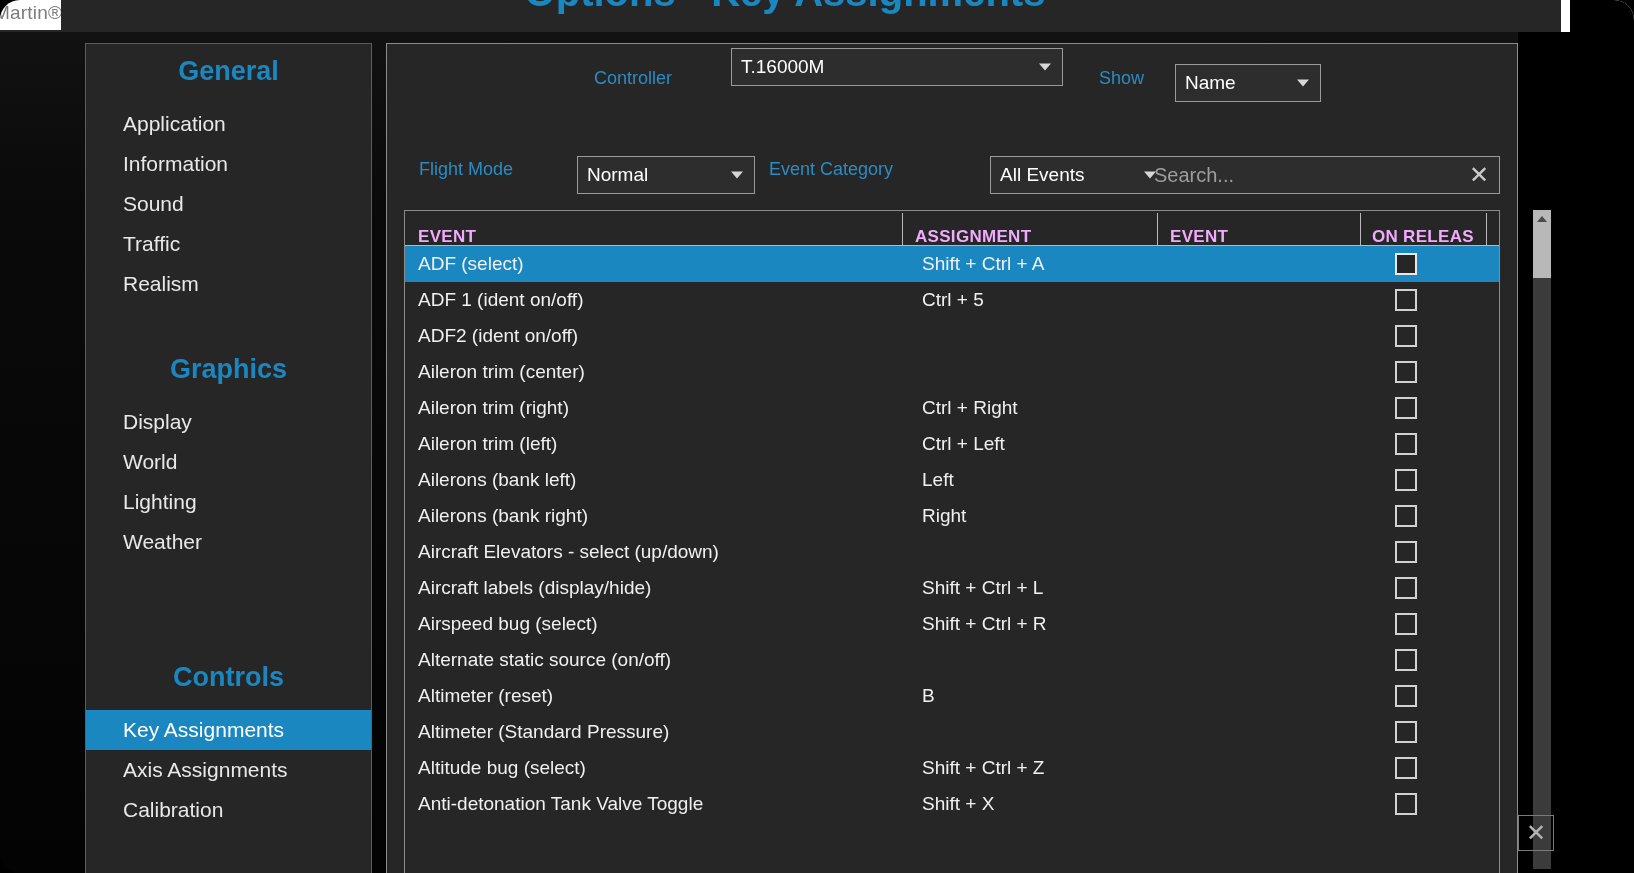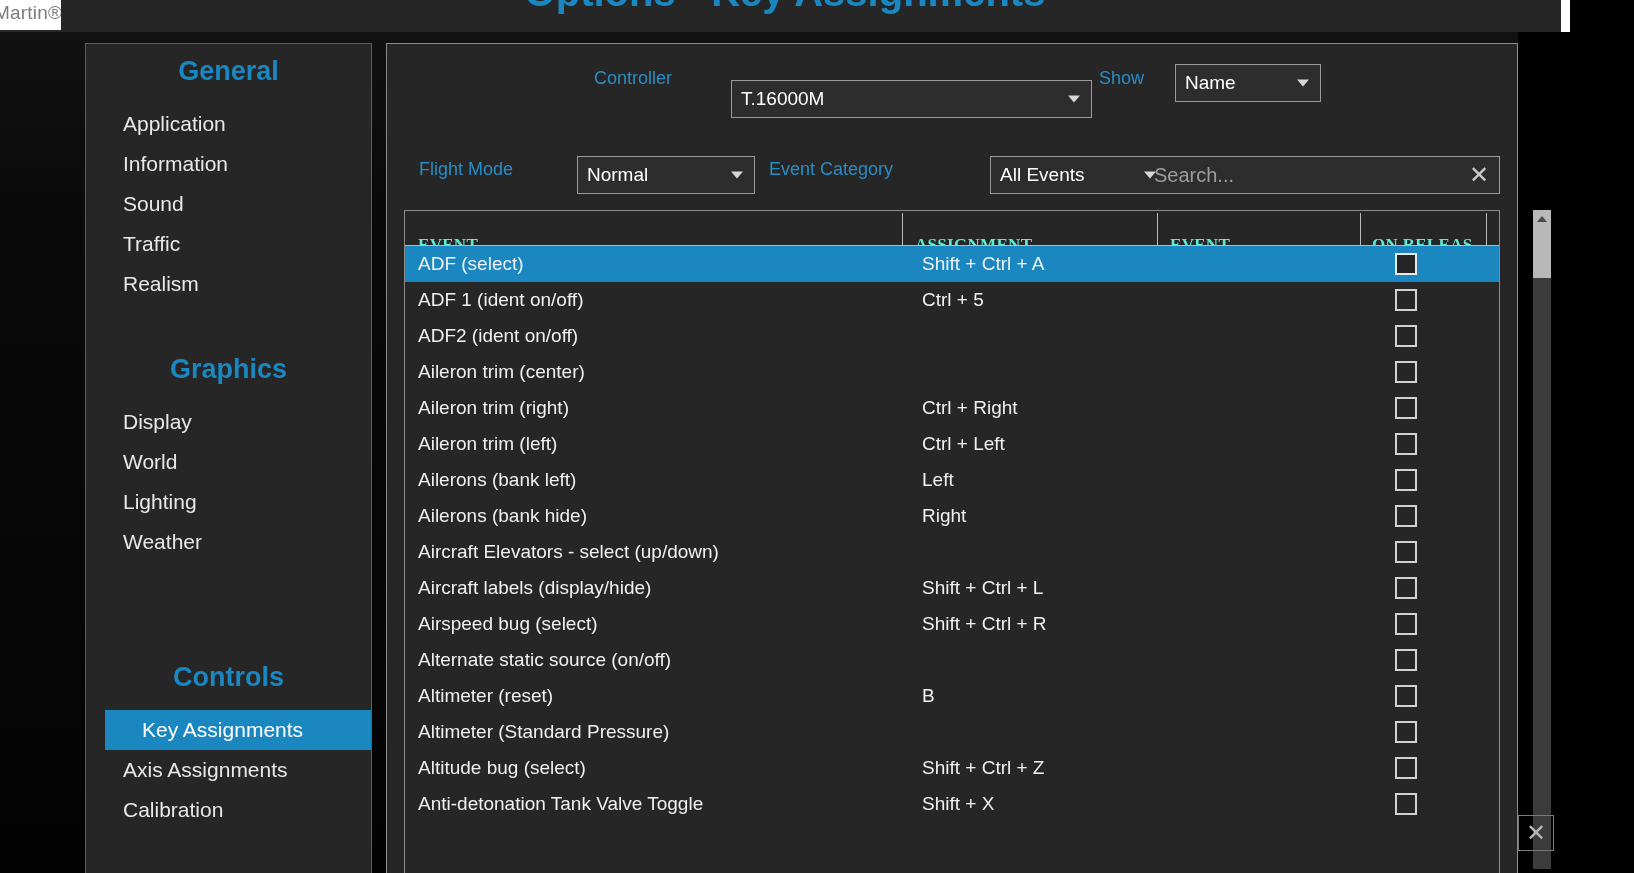--- a/index.html
+++ b/index.html
@@ -2,21 +2,21 @@
 <html><head>
 <meta charset="utf-8">
 <style>
   * { box-sizing: border-box; margin: 0; padding: 0; }
   html, body {
     width: 1634px; height: 873px;
     background: #000;
     font-family: "Liberation Sans", sans-serif;
     overflow: hidden;
   }
-  #root { position: relative; width: 1634px; height: 873px; background: #000; overflow: hidden; }
+  #root { position: relative; width: 1634px; height: 873px; background: #000; overflow: hidden; border-radius: 20px; }
 
   
   .top-strip {
     position: absolute; left: 0; top: 0; width: 1570px; height: 32px;
     background: #262626;
   }
   .watermark-box {
     position: absolute; left: 0; top: 0; width: 61px; height: 30px;
     background: #ffffff; overflow: hidden;
   }
@@ -111,24 +111,24 @@
   
   .tbl-wrap {
     position: absolute; left: 17px; top: 166px; width: 1096px; height: 664px;
     border: 1px solid #8c8c8c; background: #262626; overflow: hidden;
   }
   .thead {
     position: relative; height: 35px; background: #262626;
     border-bottom: 1px solid #b9b9b9;
   }
   .th {
-    position: absolute; top: 16px; height: 35px; line-height: 35px;
-    color: #5eead4; font-size: 17px; font-weight: bold;
+    position: absolute; top: 8px; height: 35px; line-height: 35px;
+    color: #f0abfc; font-size: 17px; font-weight: bold;
     letter-spacing: .3px; white-space: nowrap; overflow: hidden;
-    font-family: Liberation Serif, serif;
+    font-family: Liberation Sans, sans-serif;
   }
   .vsep {
     position: absolute; top: 2px; width: 1px; height: 33px; background: #b9b9b9;
   }
   .tbody { position: relative; }
   .trow {
     position: relative; height: 36px; width: 100%;
   }
   .trow.sel { background: #1b87c1; }
   .c-event {
@@ -206,29 +206,29 @@
       <div class="side-item" style="position: absolute; left: 0px; width: 100%; top: 100px;"><span>Information</span></div>
       <div class="side-item" style="position: absolute; left: 0px; width: 100%; top: 140px;"><span>Sound</span></div>
       <div class="side-item" style="position: absolute; left: 0px; width: 100%; top: 180px;"><span>Traffic</span></div>
       <div class="side-item" style="position: absolute; left: 0px; width: 100%; top: 220px;"><span>Realism</span></div>
       <div class="side-head" style="position: absolute; left: 0px; width: 100%; top: 310px;">Graphics</div>
       <div class="side-item" style="position: absolute; left: 0px; width: 100%; top: 358px;"><span>Display</span></div>
       <div class="side-item" style="position: absolute; left: 0px; width: 100%; top: 398px;"><span>World</span></div>
       <div class="side-item" style="position: absolute; left: 0px; width: 100%; top: 438px;"><span>Lighting</span></div>
       <div class="side-item" style="position: absolute; left: 0px; width: 100%; top: 478px;"><span>Weather</span></div>
       <div class="side-head" style="position: absolute; left: 0px; width: 100%; top: 618px;">Controls</div>
-      <div class="side-item active" style="position: absolute; left: 0px; width: 100%; top: 666px; margin-left: 19px;"><span>Key Assignments</span></div>
+      <div class="side-item active" style="position: absolute; left: 0px; width: 100%; top: 666px;"><span>Key Assignments</span></div>
       <div class="side-item" style="position: absolute; left: 0px; width: 100%; top: 706px;"><span>Axis Assignments</span></div>
       <div class="side-item" style="position: absolute; left: 0px; width: 100%; top: 746px;"><span>Calibration</span></div>
     </div>
 
   <div class="main">
 
     <div class="lbl-blue" style="position:absolute;left:207px;top:24px;">Controller</div>
-    <div class="combo" style="left:344px;top:36px;width:361px;height:38px;padding-left:11px;">
+    <div class="combo" style="left:344px;top:4px;width:332px;height:38px;padding-left:11px;">
       <span class="val">T.16000M</span>
       <span class="arr"></span>
     </div>
 
     <div class="lbl-blue" style="position:absolute;left:712px;top:24px;">Show</div>
     <div class="combo" style="left:788px;top:20px;width:146px;height:38px;">
       <span class="val">Name</span>
       <span class="arr"></span>
     </div>
 
@@ -290,21 +290,21 @@
             <span class="c-event">Aileron trim (left)</span>
             <span class="c-assign">Ctrl + Left</span>
             <span class="c-chk"></span>
           </div>
           <div class="trow">
             <span class="c-event">Ailerons (bank left)</span>
             <span class="c-assign">Left</span>
             <span class="c-chk"></span>
           </div>
           <div class="trow">
-            <span class="c-event">Ailerons (bank hide)</span>
+            <span class="c-event">Ailerons (bank right)</span>
             <span class="c-assign">Right</span>
             <span class="c-chk"></span>
           </div>
           <div class="trow">
             <span class="c-event">Aircraft Elevators - select (up/down)</span>
             <span class="c-assign"></span>
             <span class="c-chk"></span>
           </div>
           <div class="trow">
             <span class="c-event">Aircraft labels (display/hide)</span>

